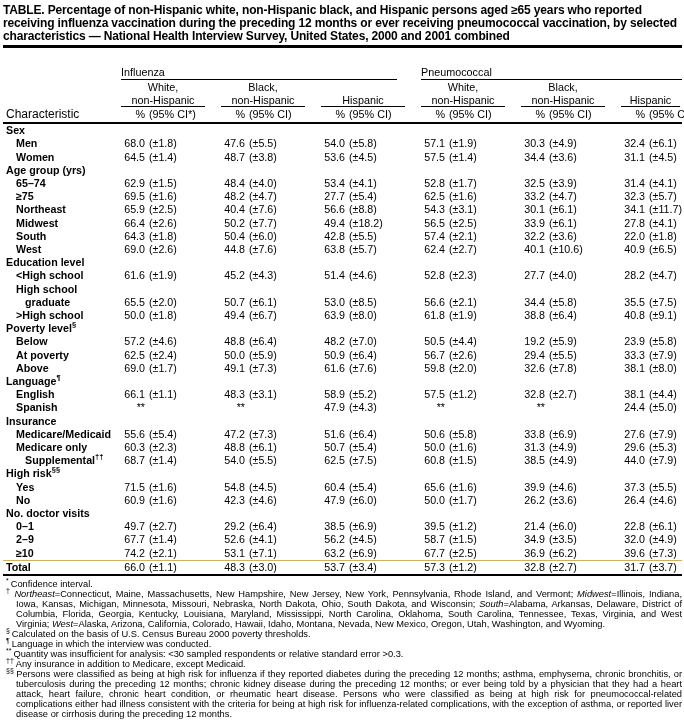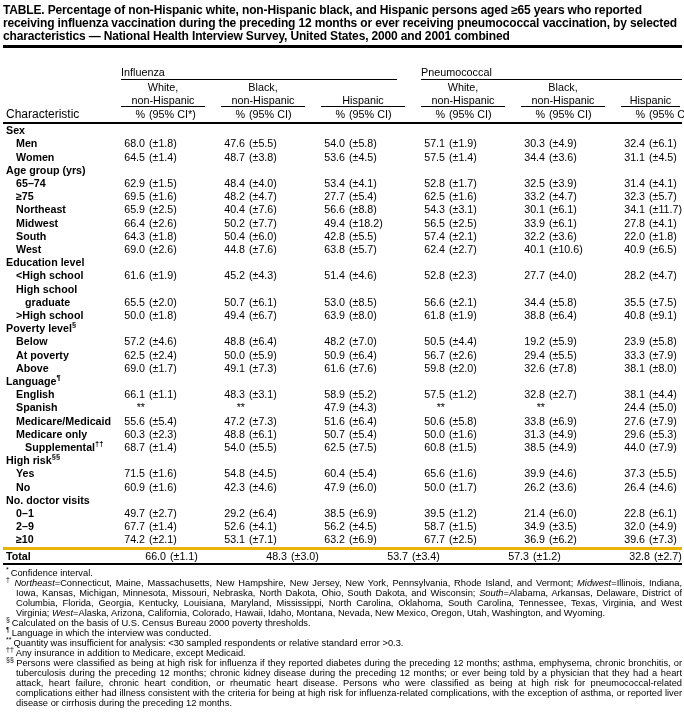--- a/index.html
+++ b/index.html
@@ -22,21 +22,21 @@
   .char-label { grid-column:1; align-self:end; font-size:12px; line-height:12px; padding:1px 0 2px 3px; }
 
   
   .tbody { border-bottom:2.5px solid #000; }
   .trow { font-size:10.7px; line-height:13.2px; }
   .lab { white-space:nowrap;font-weight:bold; }
   .ind0 { padding-left:3px; } .ind1 { padding-left:13px; } .ind2 { padding-left:22px; }
   .cg { display:flex; }
   .v { flex:0 0 24px; text-align:right; white-space:pre; }
   .ci { padding-left:4px; white-space:pre; }
-  .trow.total { border-top:3px solid #eab308;gap:21px; }
+  .trow.total { border-top:1px solid #eab308; }
   sup { font-size:7.5px; vertical-align:super; line-height:0; }
 
   
   .fns { margin-top:3px; font-size:9.3px; line-height:10px; }
   .fn { padding-left:13px; text-indent:-10px; text-align:justify; }
   .fn sup { font-size:7px; }
   .fn i { font-style:italic; }
 </style>
 </head>
 <body>
@@ -554,20 +554,23 @@
           <span class="ci"></span>
         </div>
         <div class="cg">
           <span class="v">**</span>
           <span class="ci"></span>
         </div>
         <div class="cg">
           <span class="v">24.4</span>
           <span class="ci">(±5.0)</span>
         </div>
+      </div>
+      <div class="trow section">
+        <div class="lab ind0">Insurance</div>
       </div>
       <div class="trow data">
         <div class="lab ind1">Medicare/Medicaid</div>
         <div class="cg">
           <span class="v">55.6</span>
           <span class="ci">(±5.4)</span>
         </div>
         <div class="cg">
           <span class="v">47.2</span>
           <span class="ci">(±7.3)</span>

